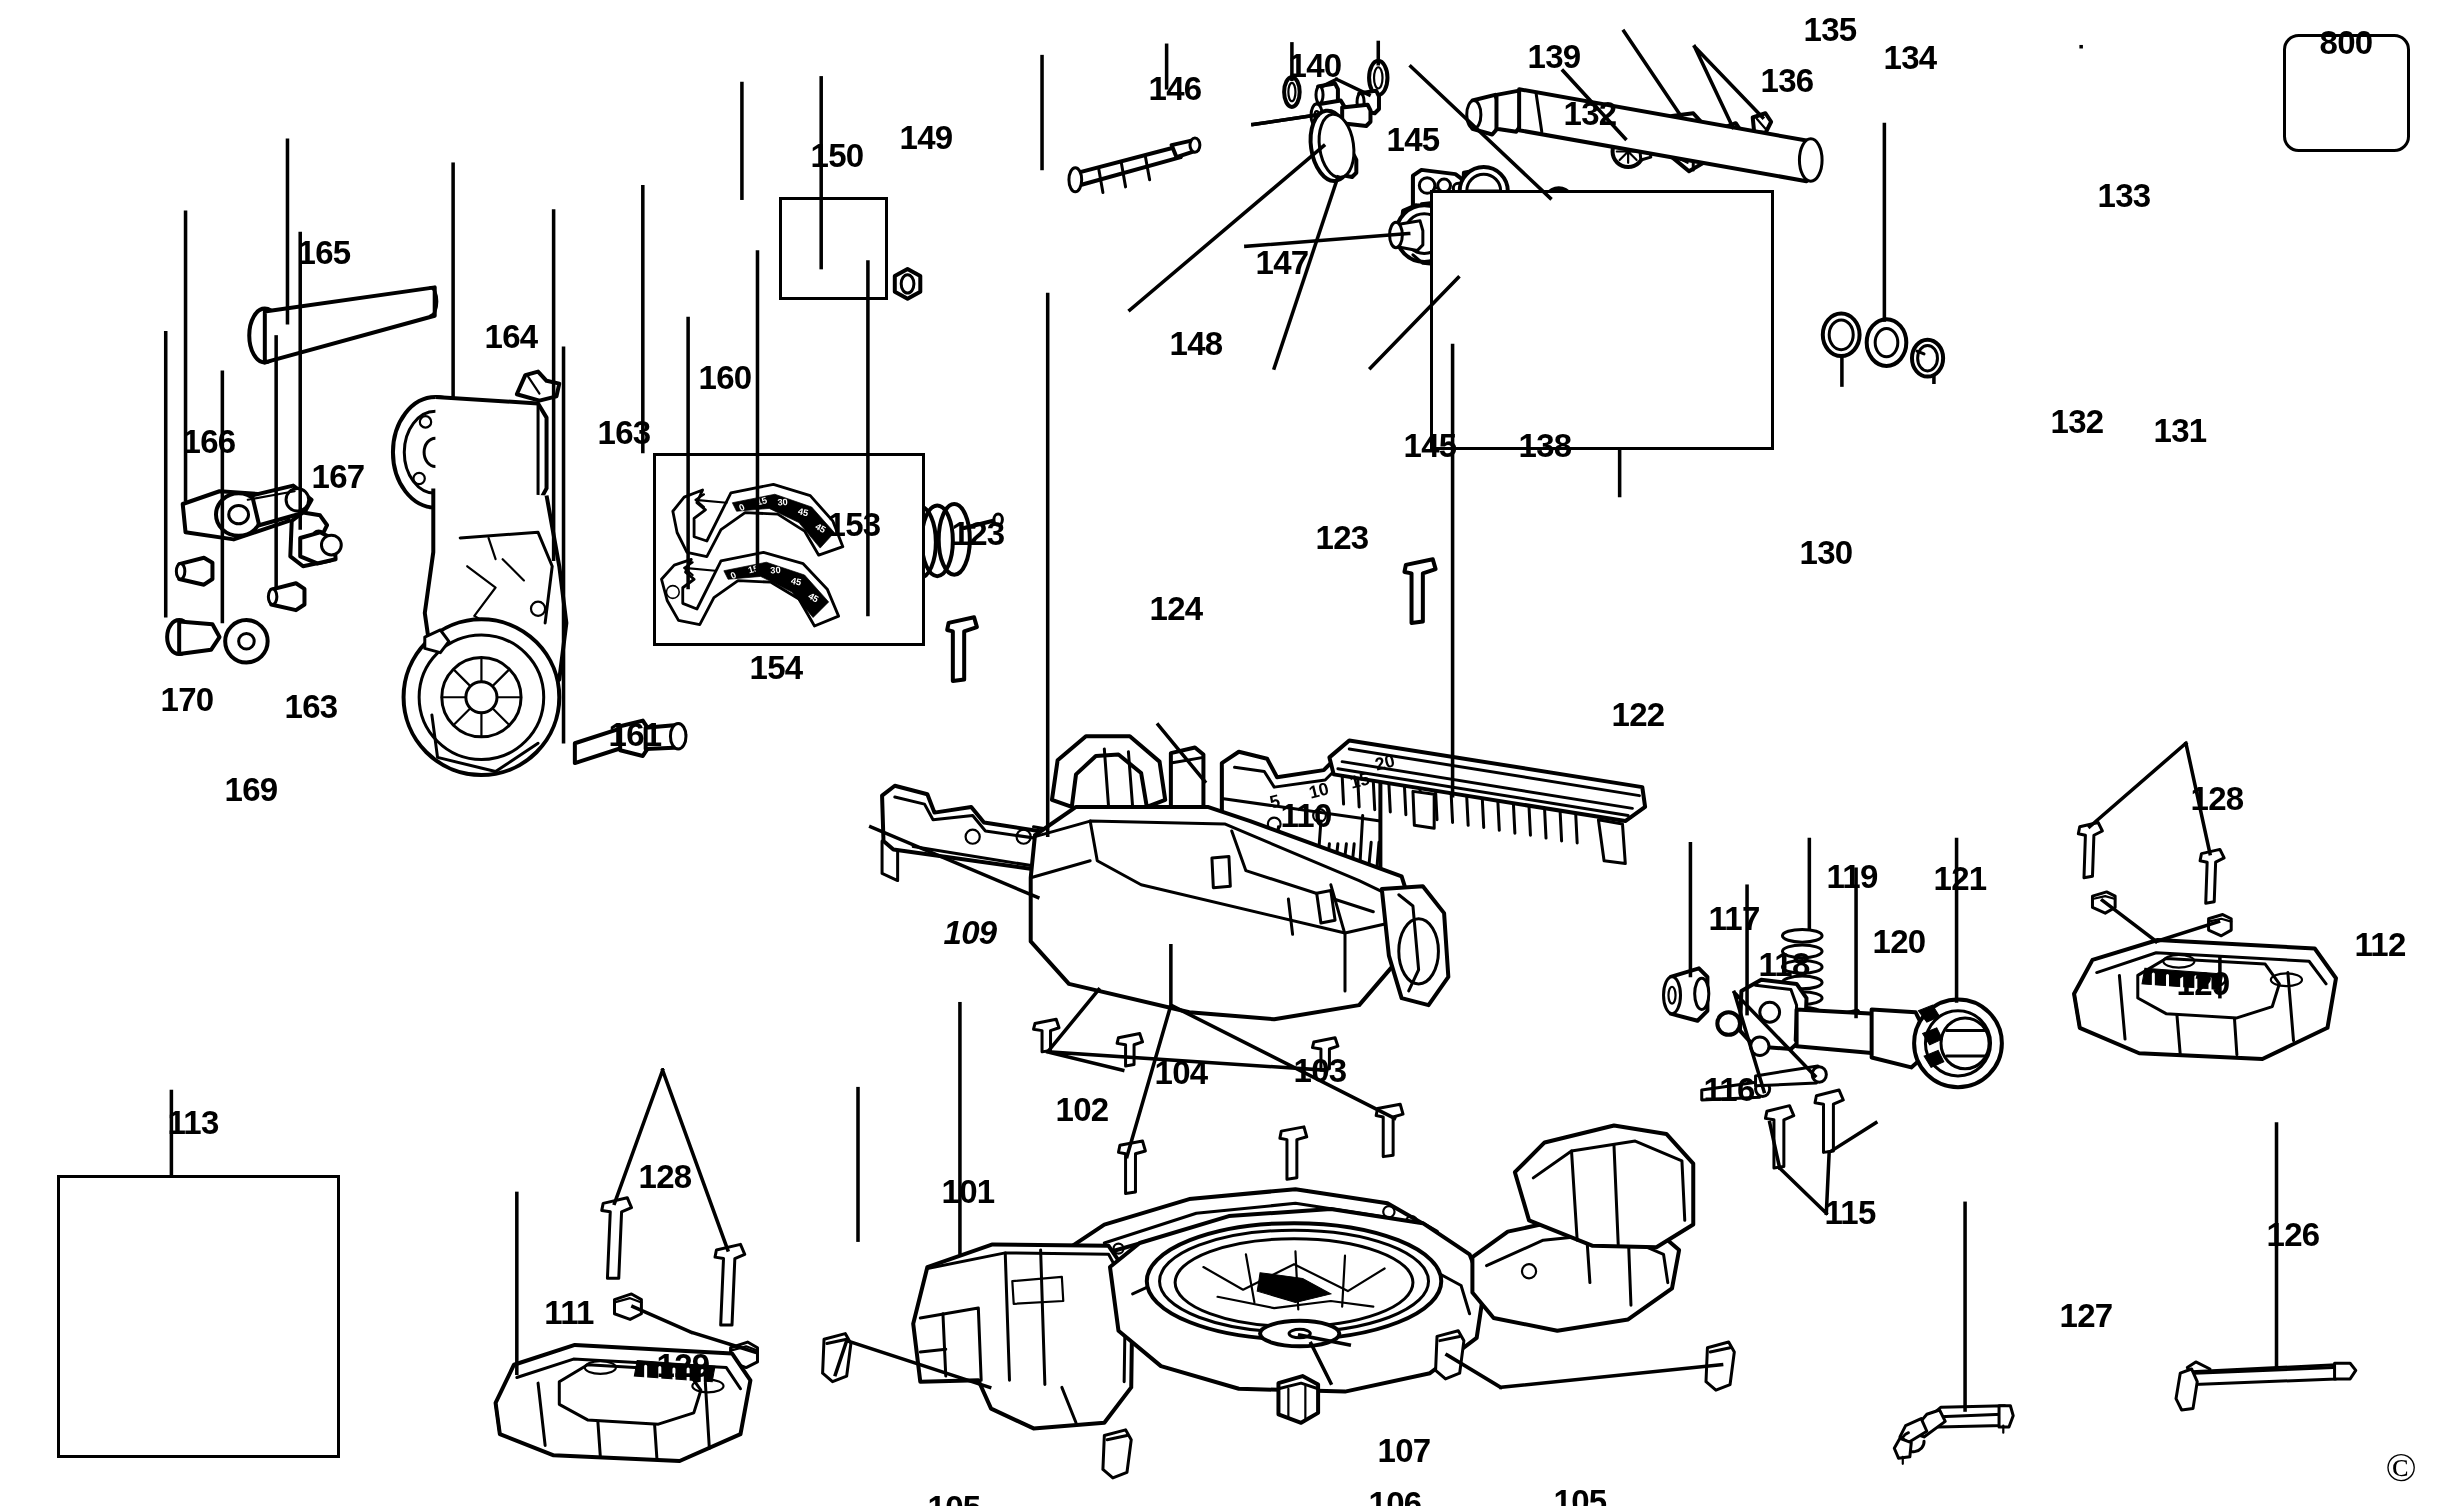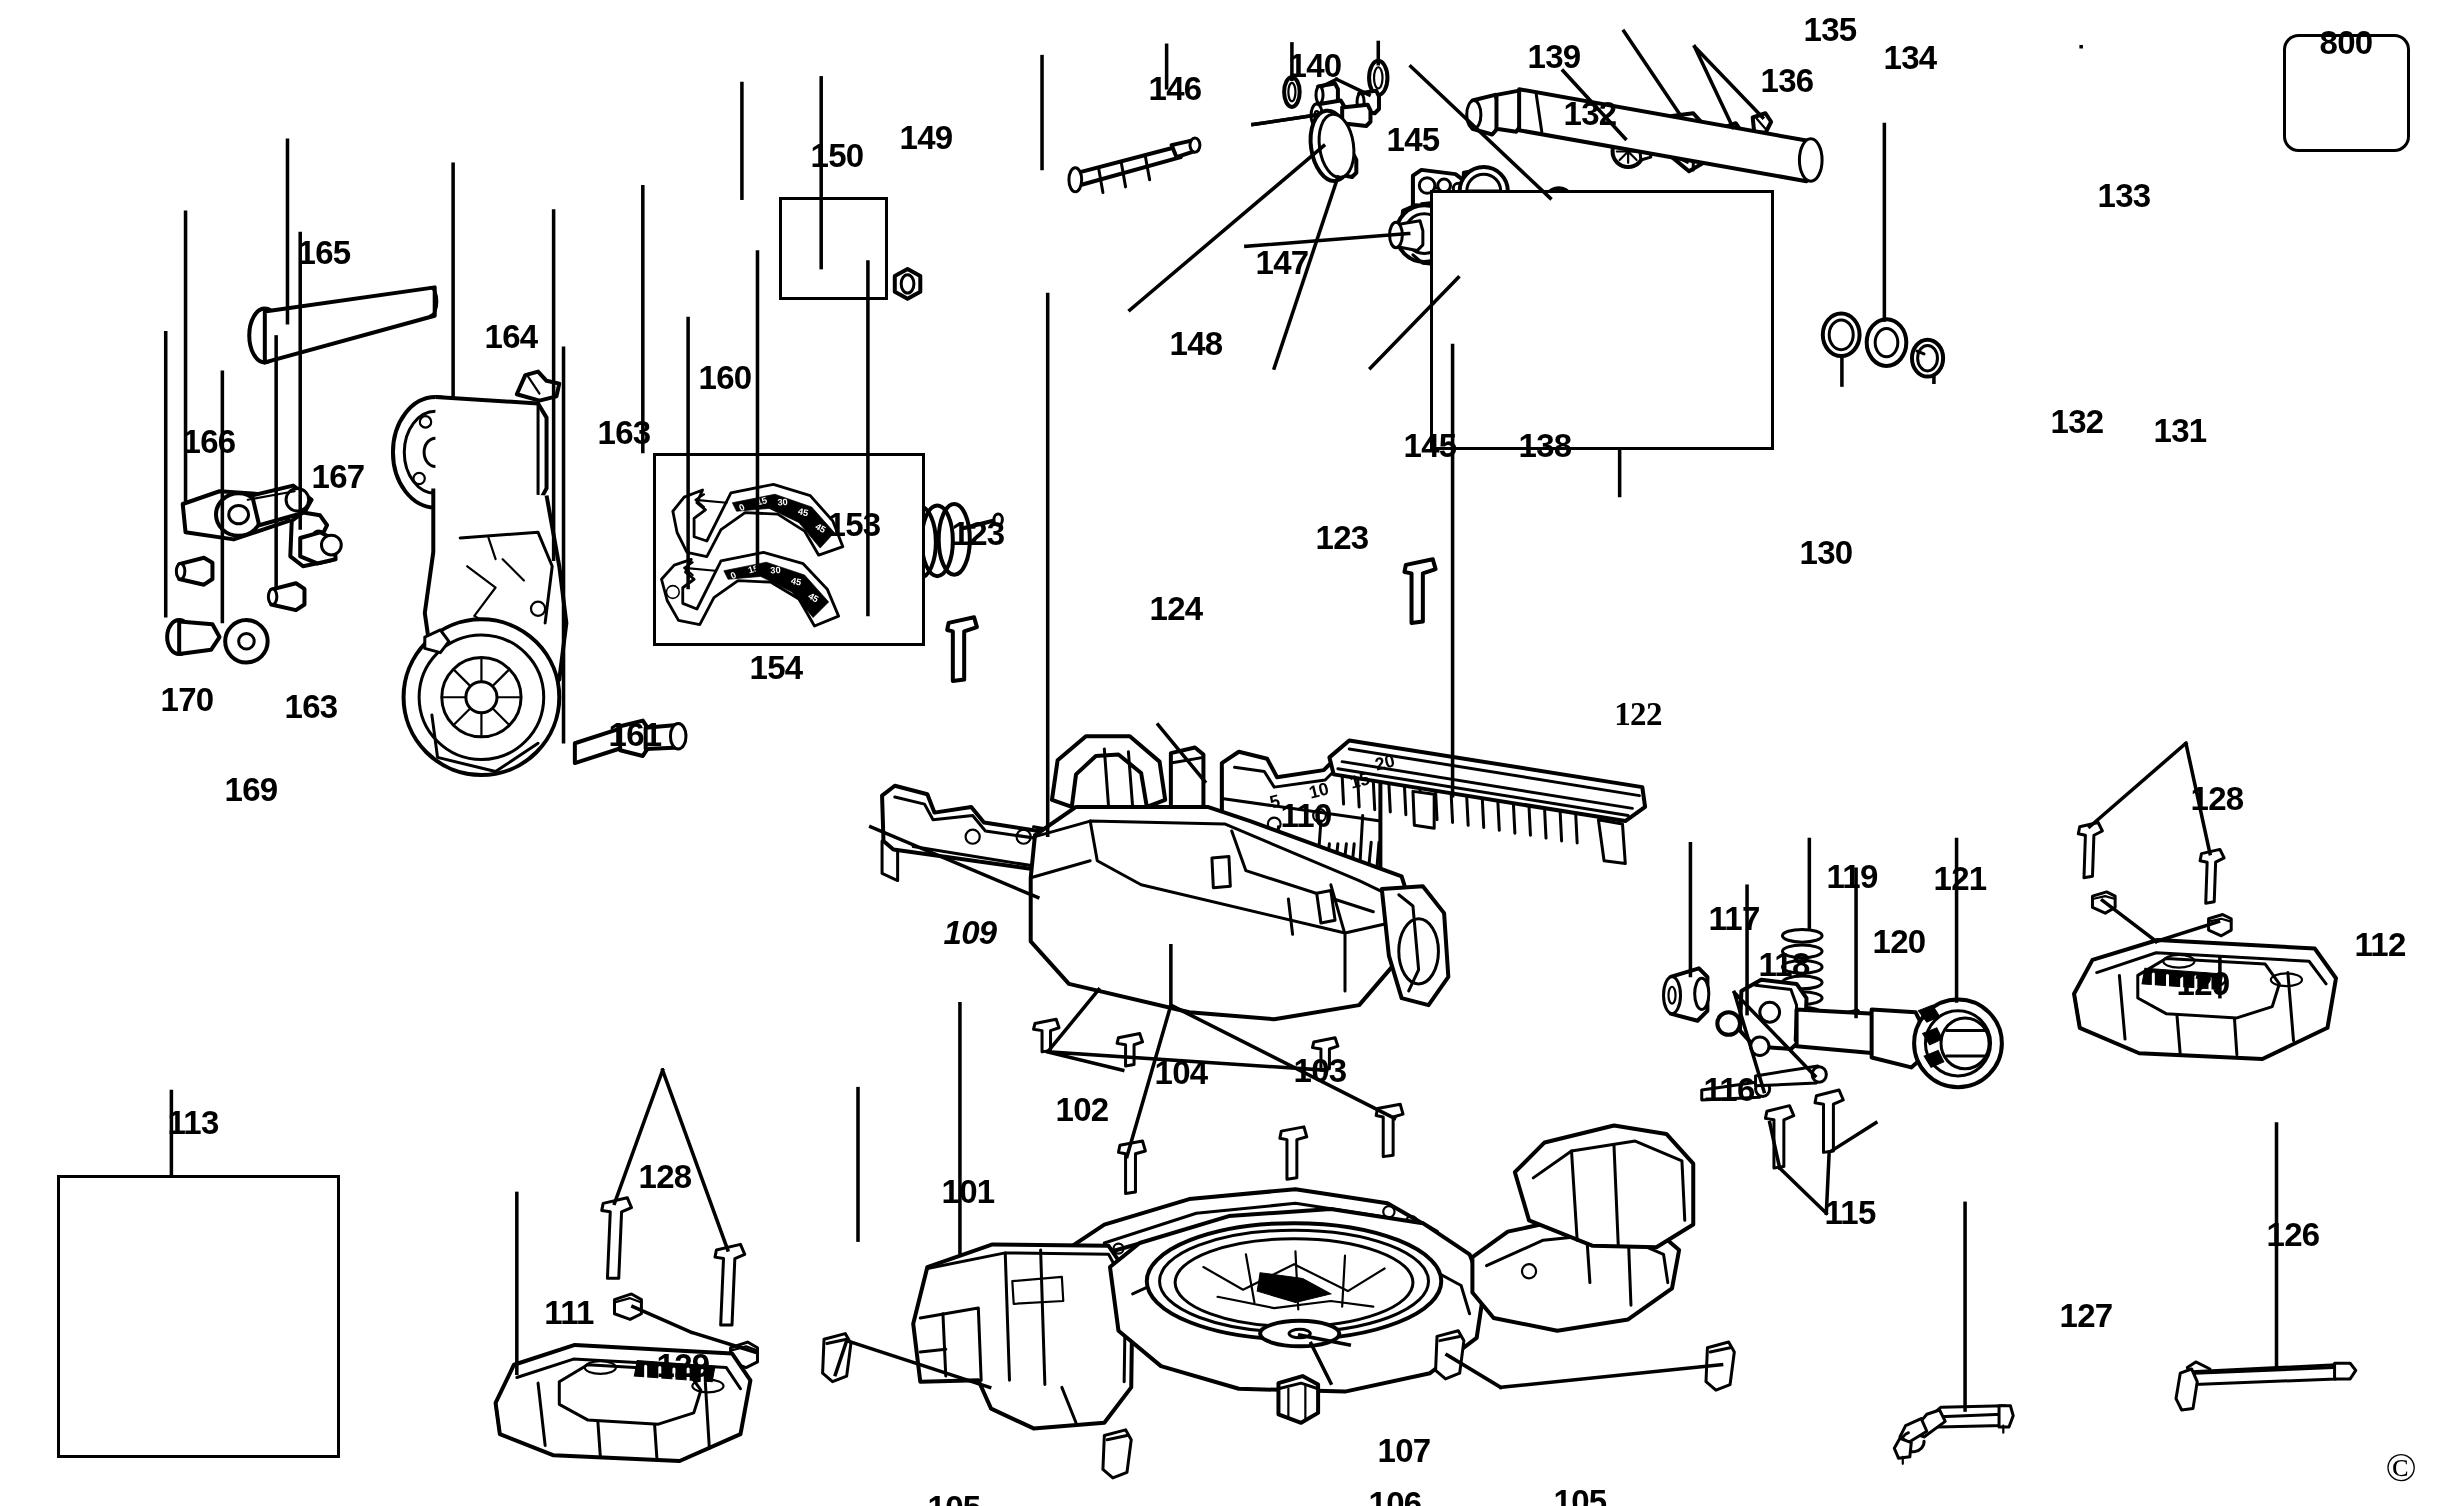--- a/index.html
+++ b/index.html
@@ -767,21 +767,21 @@
   <div class="cal" style="left: 1910px; top: 57px;">134</div>
   <div class="cal" style="left: 1826px; top: 543px; margin-top: 9px;">130</div>
   <div class="cal" style="left: 2124px; top: 195px;">133</div>
   <div class="cal" style="left: 2077px; top: 421px;">132</div>
   <div class="cal" style="left: 2180px; top: 430px;">131</div>
   <div class="cal" style="left: 2346px; top: 42px;">800</div>
   <div class="cal" style="left: 978px; top: 533px;">123</div>
   <div class="cal" style="left: 1342px; top: 537px;">123</div>
   <div class="cal" style="left: 1176px; top: 608px;">124</div>
   <div class="cal" style="left: 1306px; top: 815px;">110</div>
-  <div class="cal" style="left: 1638px; top: 714px; font-family: Liberation Serif, serif;">122</div>
+  <div class="cal" style="left: 1638px; top: 714px;">122</div>
   <div class="cal" style="left: 970px; top: 932px; font-style: italic;">109</div>
   <div class="cal" style="left: 1181px; top: 1072px;">104</div>
   <div class="cal" style="left: 1320px; top: 1070px;">103</div>
   <div class="cal" style="left: 1082px; top: 1109px;">102</div>
   <div class="cal" style="left: 968px; top: 1191px;">101</div>
   <div class="cal" style="left: 954px; top: 1507px;">105</div>
   <div class="cal" style="left: 1395px; top: 1503px;">106</div>
   <div class="cal" style="left: 1404px; top: 1450px;">107</div>
   <div class="cal" style="left: 1580px; top: 1501px;">105</div>
   <div class="cal" style="left: 193px; top: 1122px;">113</div>

